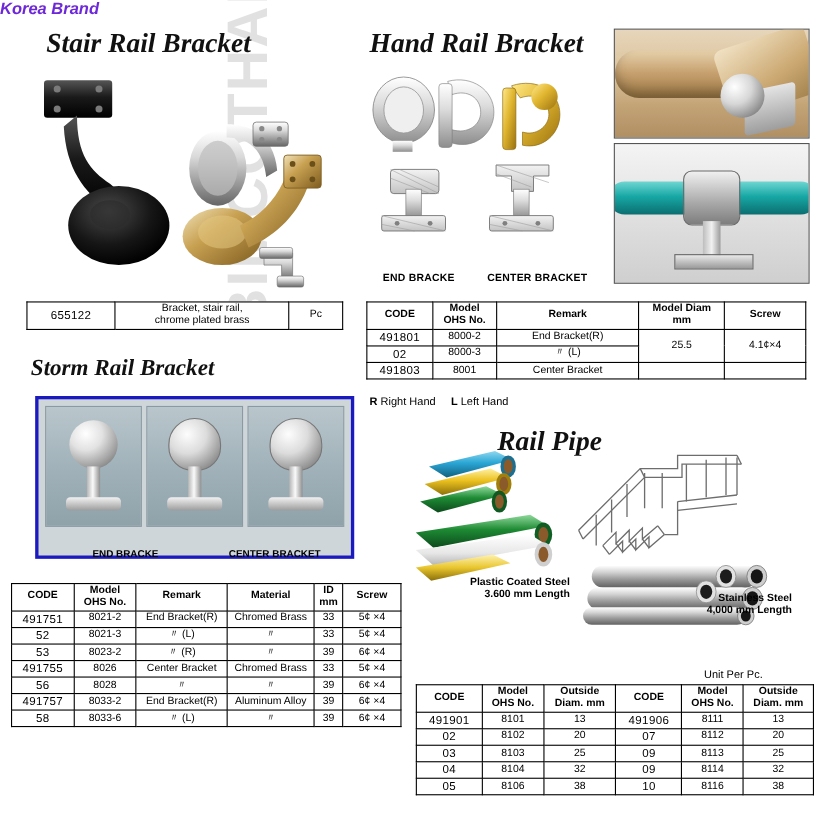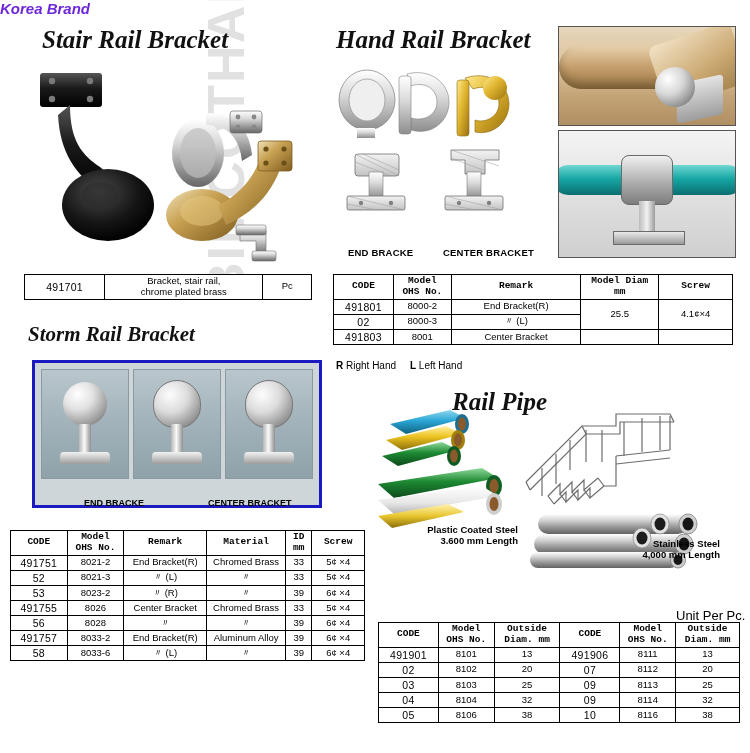--- a/index.html
+++ b/index.html
@@ -35,21 +35,21 @@
     font-size:9.5px;
     background:#fff;
   }
   table.tbl td, table.tbl th {
     border:1px solid #000;
     padding:1px 2px;
     text-align:center;
     font-weight:normal;
     line-height:1.15;
   }
-  table.tbl th { font-weight:bold; font-size:9.5px;font-family:Liberation Mono, monospace; }
+  table.tbl th { font-weight:bold; font-size:9.5px; }
   .code { font-weight:bold; font-size:10.5px; letter-spacing:0.3px; }
   .thickTop td { border-top:2px solid #000; }
   .tl { text-align:left; padding-left:5px; }
 
   
   #tbl-stair { left:24px; top:274px; width:288px; }
   #tbl-stair td { height:15px; }
 
   
   #tbl-hand { left:333px; top:274px; width:400px; }
@@ -62,21 +62,21 @@
 
   
   #tbl-storm { left:10px; top:530px; width:355px; }
   #tbl-storm td, #tbl-storm th { height:14px; }
 
   
   #tbl-pipe { left:378px; top:622px; width:362px; }
   #tbl-pipe td, #tbl-pipe th { height:14px; }
 
   .unit-note {
-    position:absolute; left:640px; top:608px; font-size:13px;margin-left:36px;
+    position:absolute; left:640px; top:608px; font-size:10px;
   }
 
   
   .photo { position:absolute; }
 
   
   #ill-stair { left:30px; top:55px; width:290px; height:215px; }
 
   
   #ill-hand  { left:333px; top:58px; width:220px; height:200px; }
@@ -361,21 +361,21 @@
   <div class="photo" id="photo-teal">
     <div class="pipe"></div>
     <div class="clamp"></div>
     <div class="stem"></div>
     <div class="base"></div>
   </div>
 
   <table class="tbl" id="tbl-stair">
     <tbody>
         <tr>
-      <td style="width:76px;" class="code">491701</td>
+      <td style="width:76px;" class="code">655122</td>
       <td style="width:150px;">
         <div>Bracket, stair rail,</div>
         <div>chrome plated brass</div>
       </td>
       <td style="width:46px;text-align:center;">Pc</td>
     </tr>
   </tbody>
     </table>
 
   <table class="tbl" id="tbl-hand">

